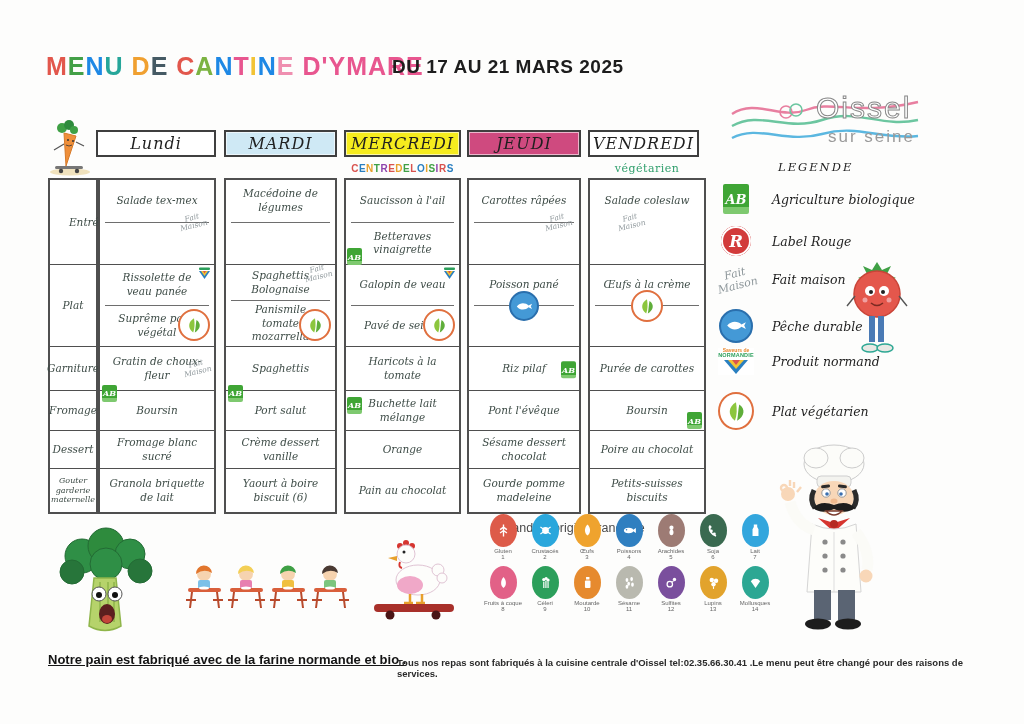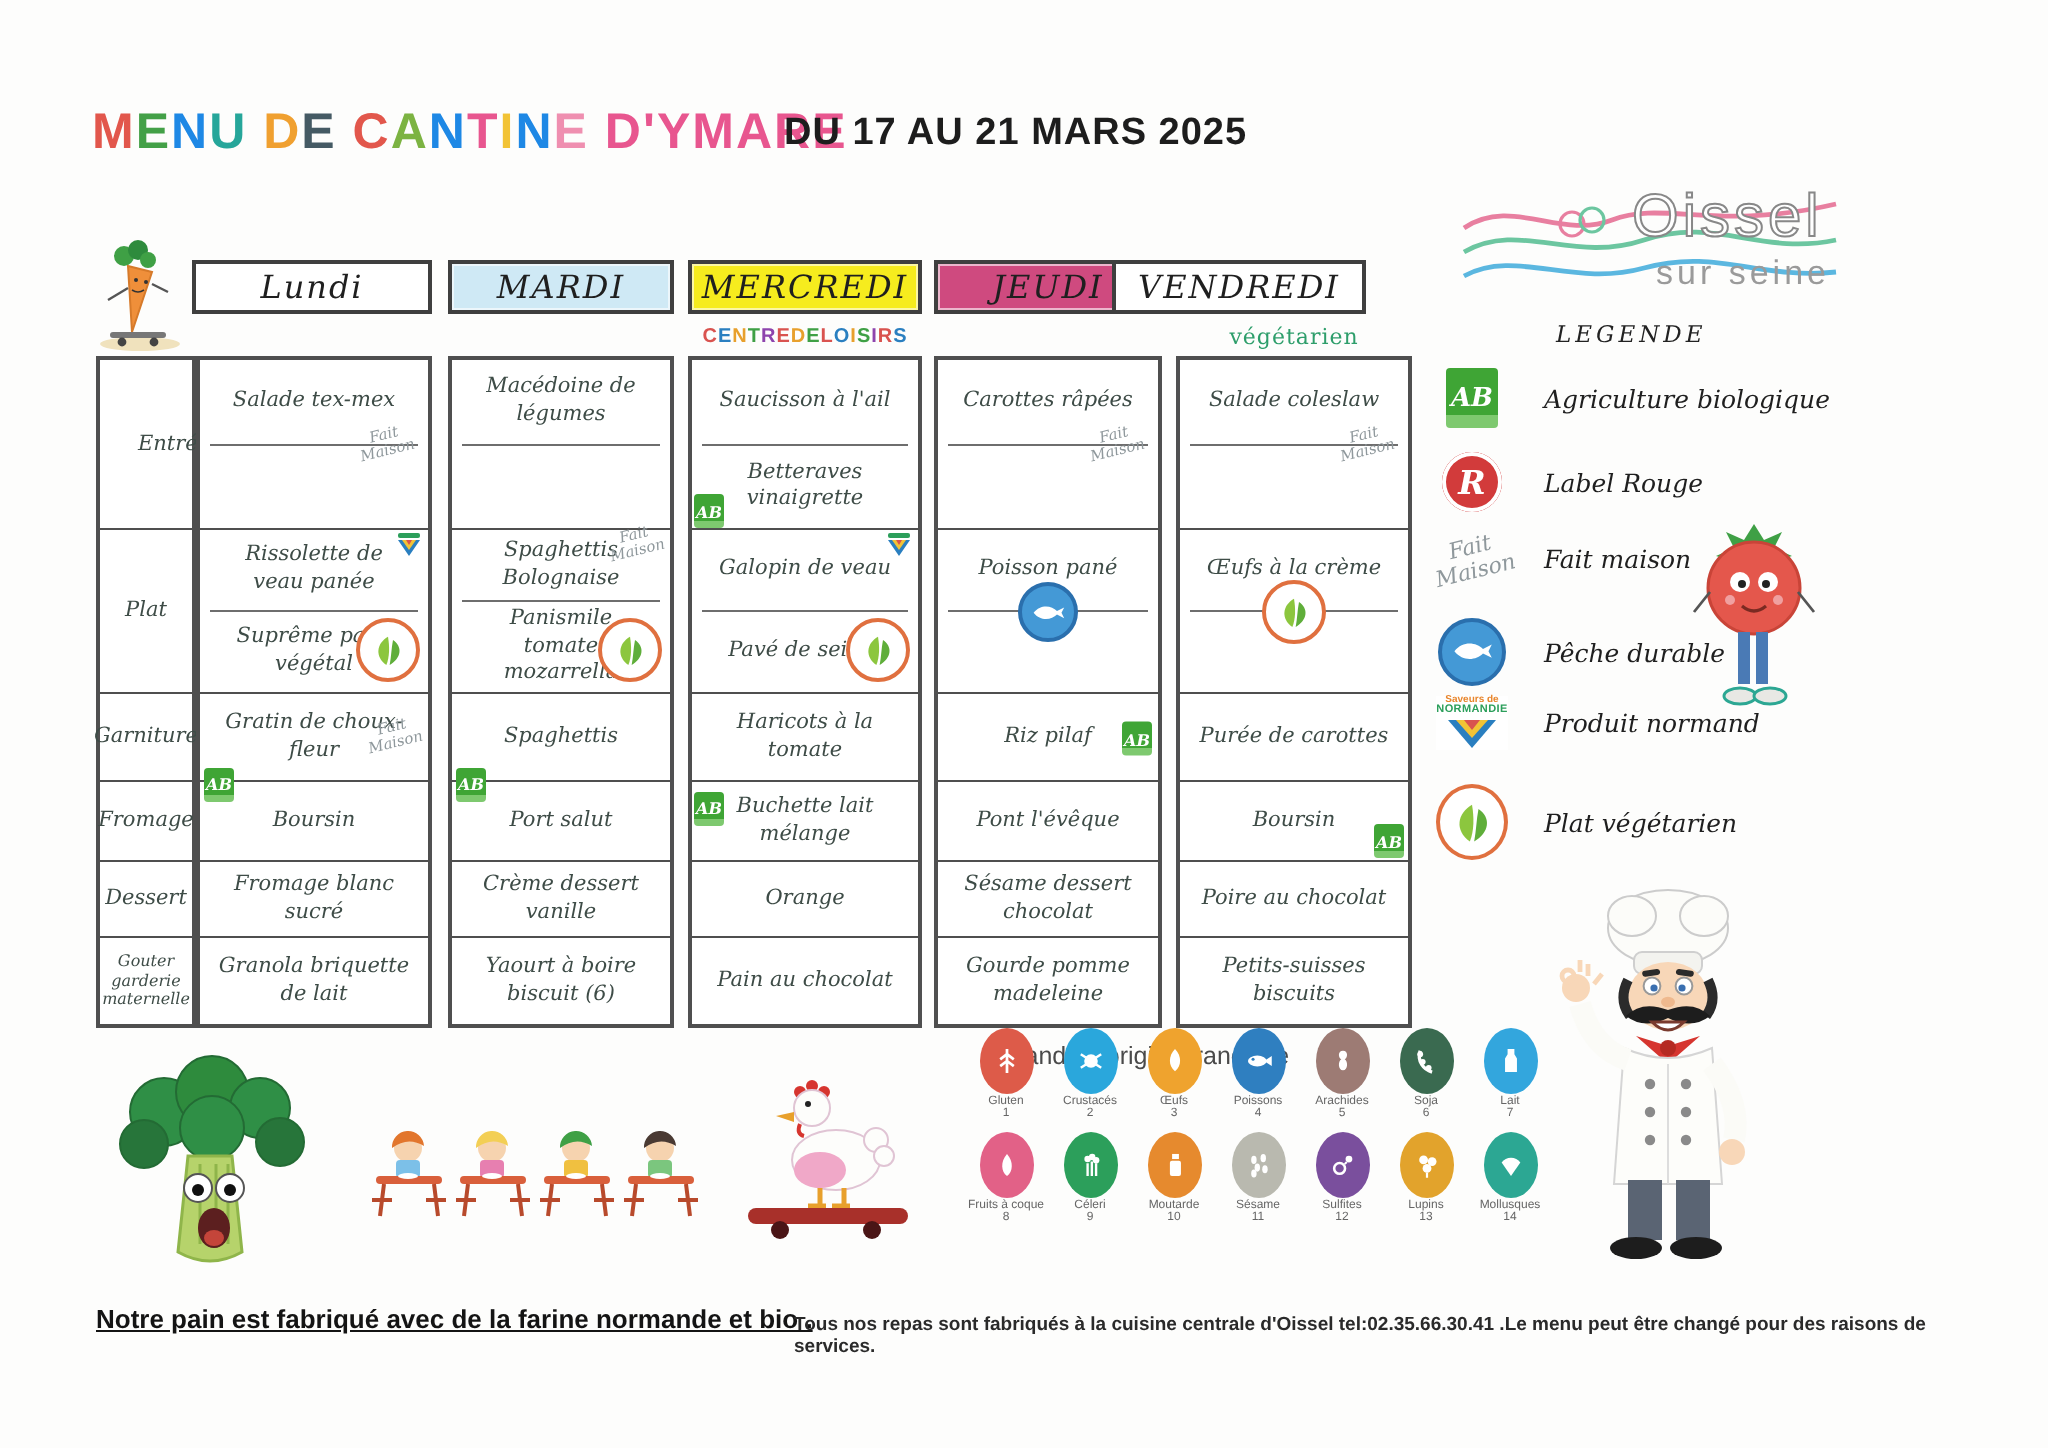--- a/index.html
+++ b/index.html
@@ -127,21 +127,21 @@
       <span style="color: rgb(42, 127, 192);">O</span>
       <span style="color: rgb(232, 160, 44);">I</span>
       <span style="color: rgb(63, 160, 69);">S</span>
       <span style="color: rgb(142, 68, 173);">I</span>
       <span style="color: rgb(217, 83, 79);">R</span>
       <span style="color: rgb(42, 127, 192);">S</span>
     </div>
     <div class="abs day-header" style="left: 467px; width: 114px; background: rgb(207, 74, 127);">
       <span>JEUDI</span>
     </div>
-    <div class="abs day-header" style="left: 556px; width: 127px; background: rgb(255, 255, 255);">
+    <div class="abs day-header" style="left: 588px; width: 111px; background: rgb(255, 255, 255);">
       <span>VENDREDI</span>
     </div>
     <div class="abs day-note veg" style="left: 588px; width: 118px; color: rgb(46, 158, 107);">végétarien</div>
   </div>
 <div id="table-root">
     <div class="abs col-box" style="left: 48px; width: 50px; height: 336px;">
       <div class="cell" style="height: 84px; padding-left: 28px;">
         <div class="single-inner">
           <span class="row-label">Entrée</span>
         </div>
@@ -369,21 +369,21 @@
           <span class="menu-text">Sésame dessert chocolat</span>
         </div>
       </div>
       <div class="cell" style="height: 44px;">
         <div class="single-inner">
           <span class="menu-text">Gourde pomme madeleine</span>
         </div>
       </div>
     </div>
     <div class="abs col-box" style="left: 588px; width: 118px; height: 336px;">
-      <div class="cell" style="height: 84px;">
+      <div class="cell" style="height: 84px; align-items: center;">
         <div class="half">
           <span class="menu-text">Salade coleslaw</span>
         </div>
         <div class="cell-divider">
           <span class="icon-pos" style="right: 2px; top: 50%; transform: translateY(-50%);"><span class="fm-stamp">Fait<br>Maison</span></span>
         </div>
         <div class="half"></div>
       </div>
       <div class="cell" style="height: 82px;">
         <div class="half">

